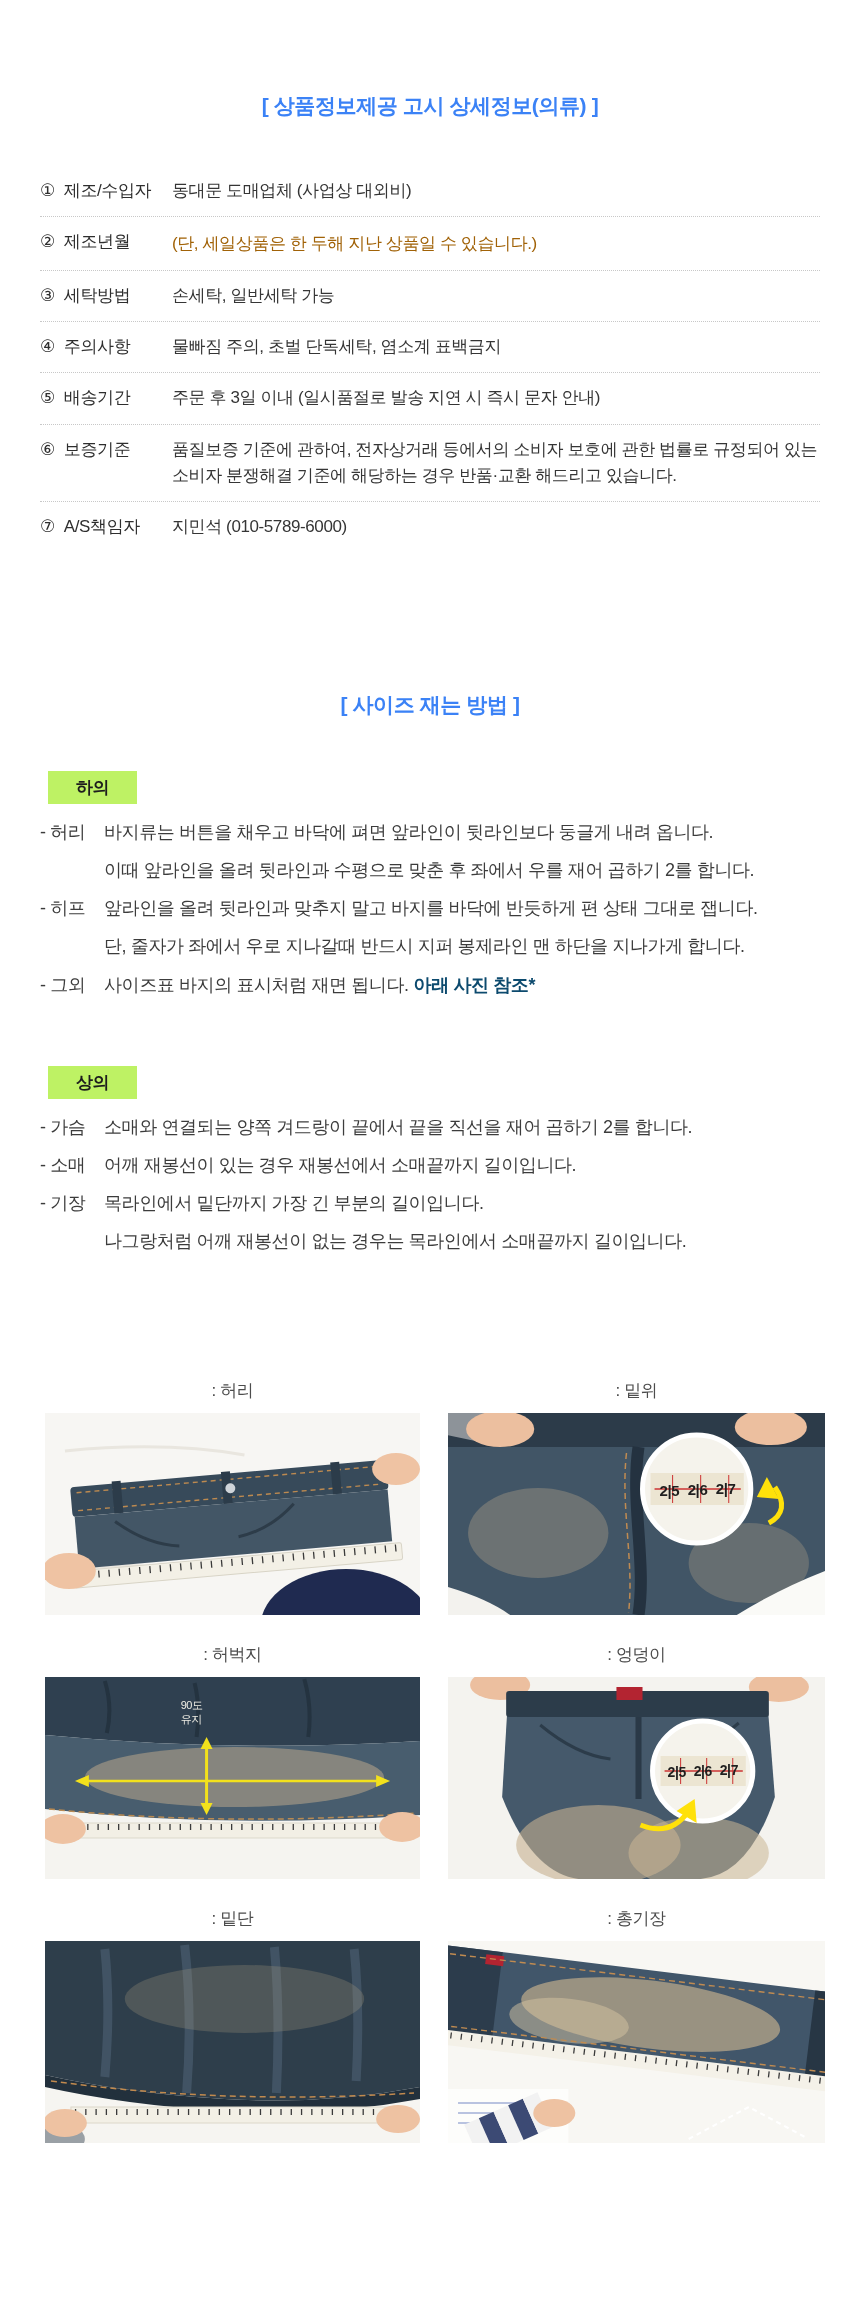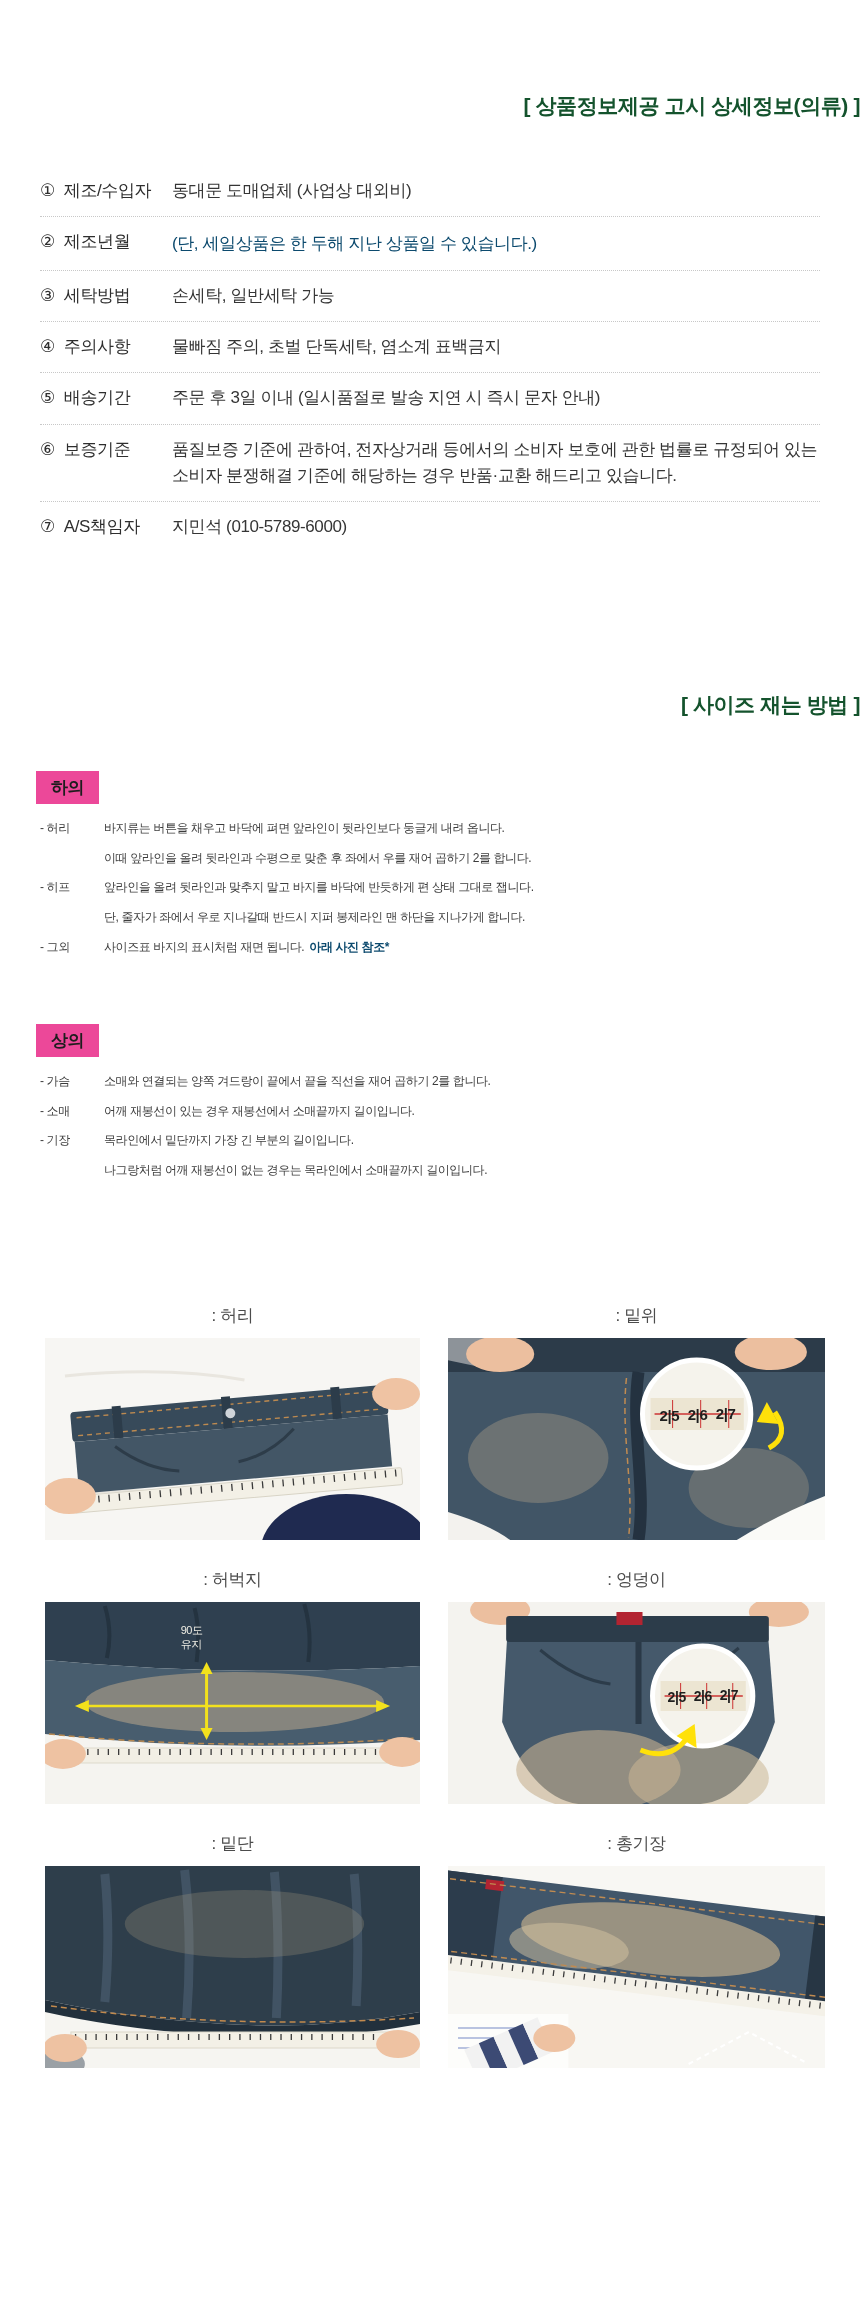--- a/index.html
+++ b/index.html
@@ -1,36 +1,36 @@
 <!DOCTYPE html>
 <html lang="ko"><head>
 <meta charset="utf-8">
 <style>
   html,body{margin:0;padding:0;background:#fff;}
   body{width:860px;font-family:"Liberation Sans","DejaVu Sans",sans-serif;color:#3a3a3a;letter-spacing:-0.4px;}
   .page{width:860px;overflow:hidden;}
 
   
-  .sec-title{margin:0;text-align:right;font-size:21px;font-weight:600;color:#14532d;}
+  .sec-title{margin:0;text-align:center;font-size:21px;font-weight:600;color:#3b82f6;}
   .title-info{padding-top:92px;}
   .title-size{padding-top:138px;}
 
   
   .info-table{margin:46px 40px 0 40px;}
   .irow{display:flex;align-items:flex-start;padding:12px 0;border-bottom:1px dotted #c8c8c8;font-size:17px;line-height:1.55;color:#353535;}
   .irow:last-child{border-bottom:none;}
   .cell-label{width:132px;flex-shrink:0;display:flex;gap:9px;color:#2e2e2e;}
   .cell-value{flex:1;}
-  .note-pink{color:#0c4a6e;margin-top:2px;}
+  .note-pink{color:#a16207;margin-top:2px;}
 
   
-  .badge{display:inline-block;margin-left:36px;background:#ec4899;color:#1d1d1d;font-weight:bold;font-size:17px;padding:5px 15px;}
+  .badge{display:inline-block;margin-left:48px;background:#bef264;color:#1d1d1d;font-weight:bold;font-size:17px;padding:5px 28px;}
   .badge-bottom{margin-top:52px;}
   .badge-top{margin-top:55px;}
-  .size-list{margin:16px 40px 0 40px;font-size:12px;color:#3c3c3c;}
+  .size-list{margin:16px 40px 0 40px;font-size:18px;color:#3c3c3c;}
   .srow{display:flex;margin-bottom:13px;line-height:1.4;}
   .sterm{width:64px;flex-shrink:0;}
   .stext{flex:1;}
   .red-em{color:#0c4a6e;font-weight:bold;margin-left:5px;}
 
   
   .photo-grid{display:grid;grid-template-columns:375px 377px;column-gap:48px;row-gap:62px;padding:112px 15px 39px 45px;gap:28px;}
   .photo-label{text-align:center;font-size:17px;color:#4c4c4c;margin-bottom:11px;}
   .photo{display:block;width:100%;height:202px;}
 </style>

